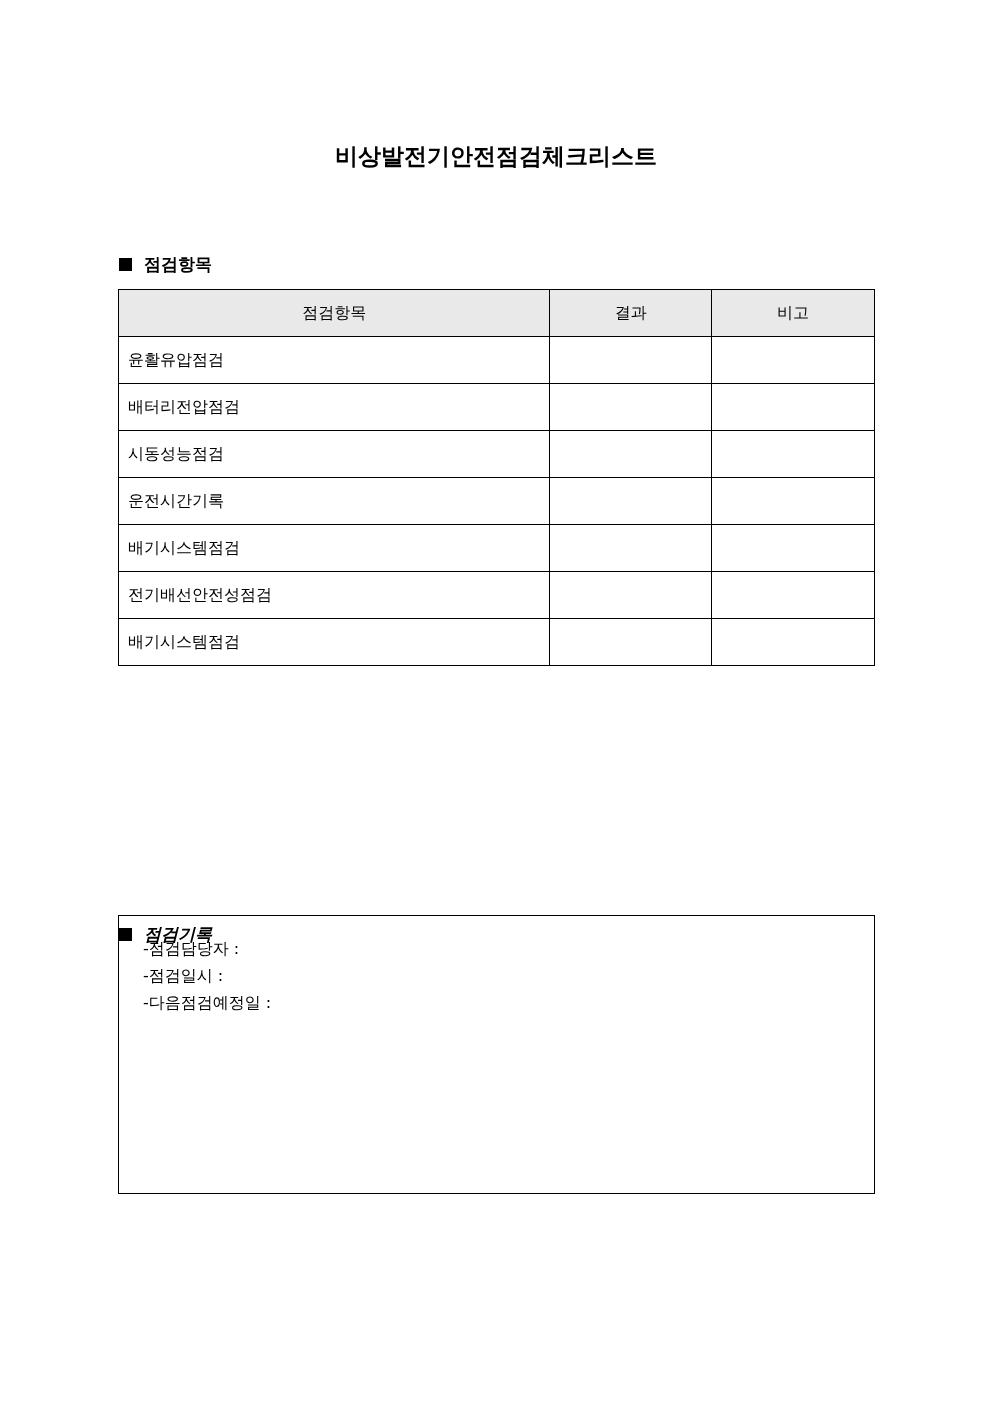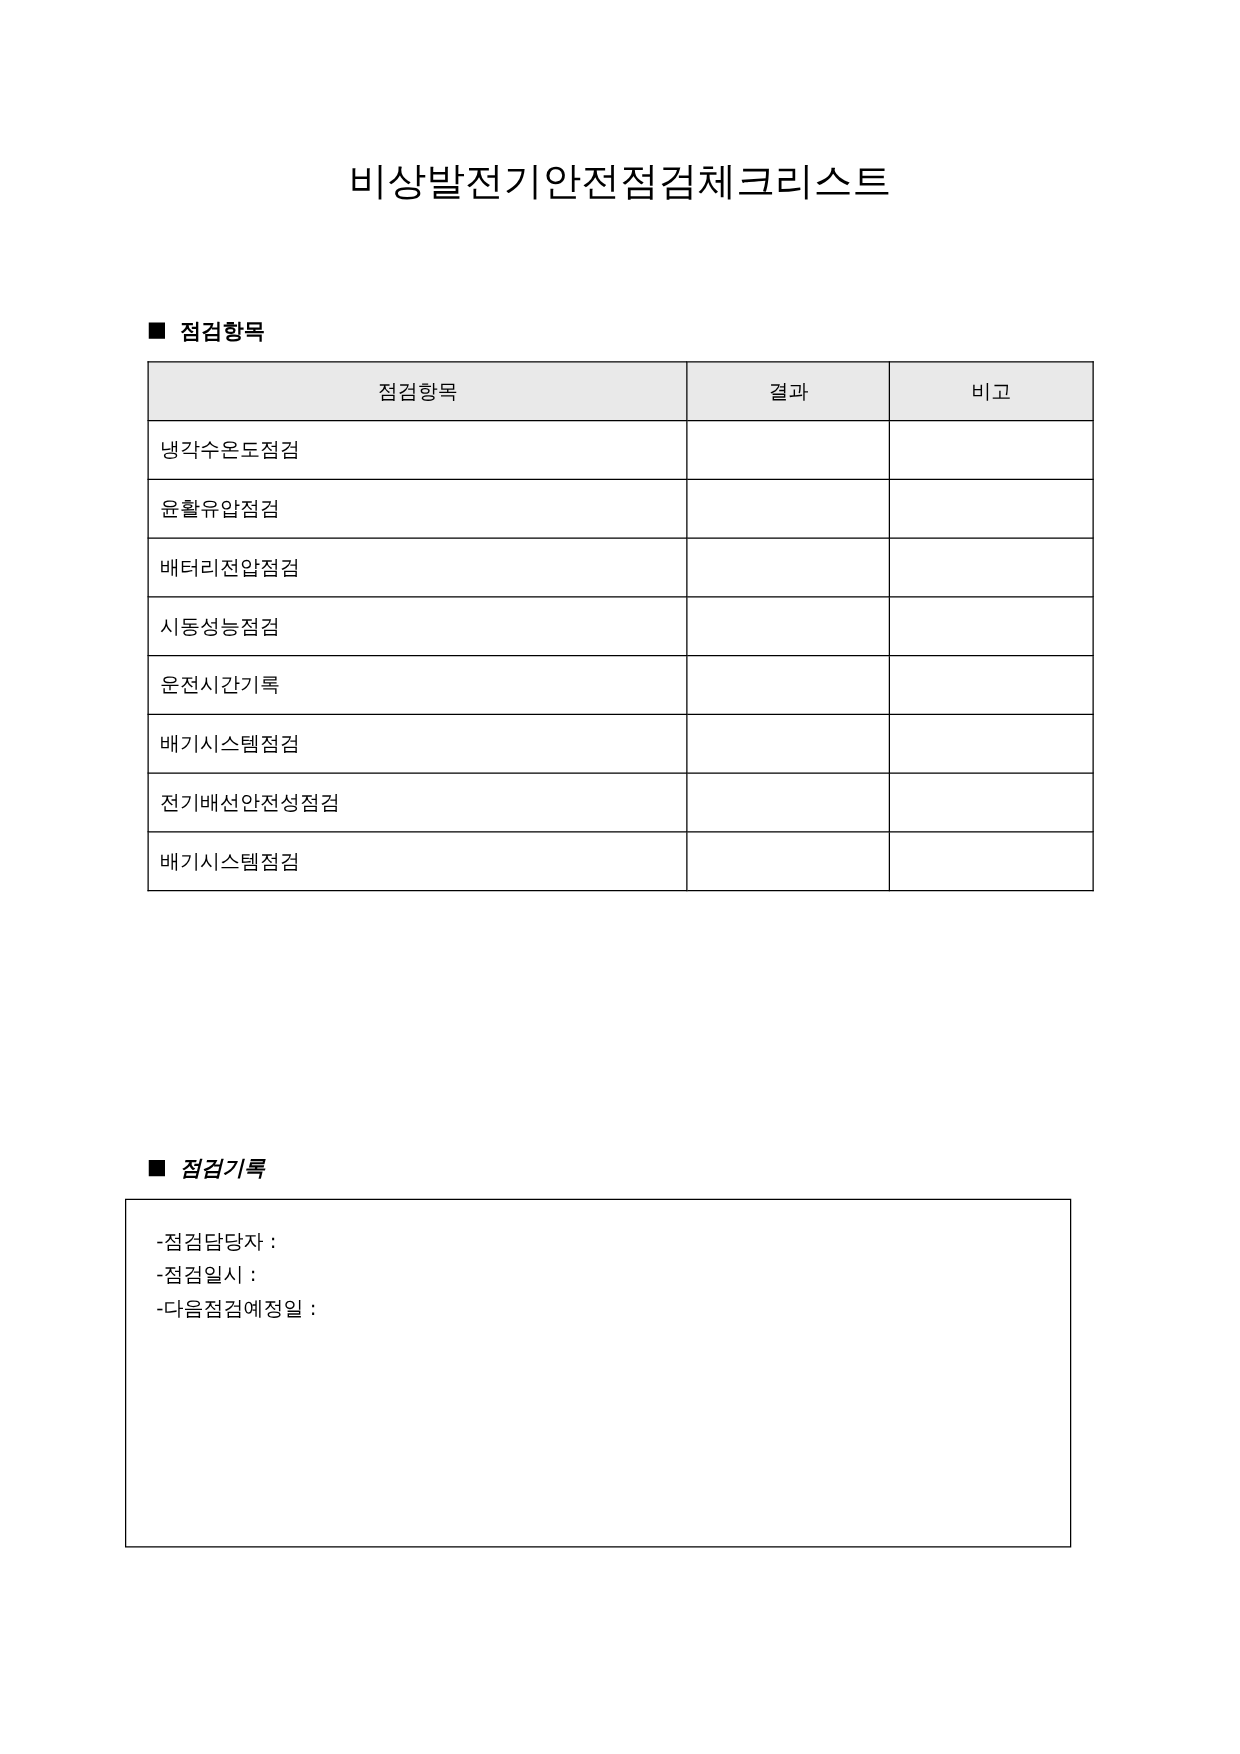--- a/index.html
+++ b/index.html
@@ -10,25 +10,25 @@
     body {
       width: 992px;
       height: 1403px;
       position: relative;
       font-family: "DejaVu Sans", "Liberation Sans", sans-serif;
       color: #000;
     }
     .title {
       position: absolute;
       left: 0;
-      top: 124px;
+      top: 141px;
       width: 992px;
       text-align: center;
-      font-size: 31px;
-      font-weight: normal;
+      font-size: 23px;
+      font-weight: bold;
       letter-spacing: 0px;
     }
     .section-heading {
       position: absolute;
       left: 119px;
       font-size: 17px;
       font-weight: bold;
       display: flex;
       align-items: center;
     }
@@ -63,26 +63,25 @@
     table.checklist td.item {
       padding-left: 9px;
       text-align: left;
     }
     col.c1 { width: 432px; }
     col.c2 { width: 162px; }
     col.c3 { width: 163px; }
 
     .record-box {
       position: absolute;
-      left: 100px;
+      left: 118px;
       top: 915px;
       width: 755px;
       height: 277px;
       border: 1px solid #000;
-      margin-top: 44px;
     }
     .record-lines {
       position: absolute;
       left: 24px;
       top: 19px;
       font-size: 16px;
       line-height: 27px;
     }
   </style>
 </head>
@@ -102,25 +101,20 @@
       <col class="c3">
   </colgroup>
   <thead>
     <tr>
       <th>점검항목</th>
       <th>결과</th>
       <th>비고</th>
     </tr>
   </thead>
   <tbody>
-    <tr>
-      <td class="item">냉각수온도점검</td>
-      <td></td>
-      <td></td>
-    </tr>
     <tr>
       <td class="item">윤활유압점검</td>
       <td></td>
       <td></td>
     </tr>
     <tr>
       <td class="item">배터리전압점검</td>
       <td></td>
       <td></td>
     </tr>

